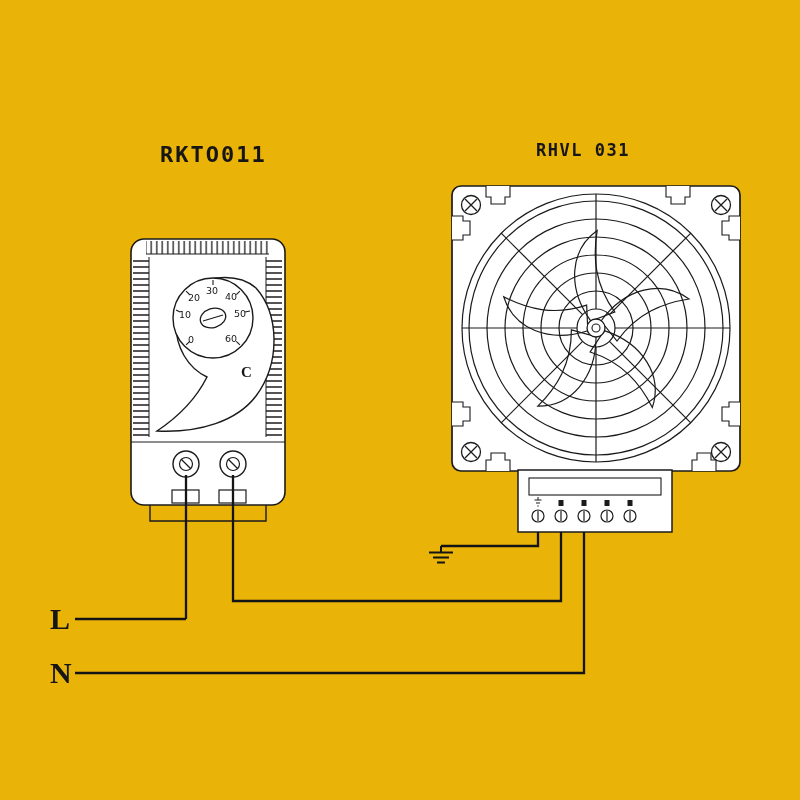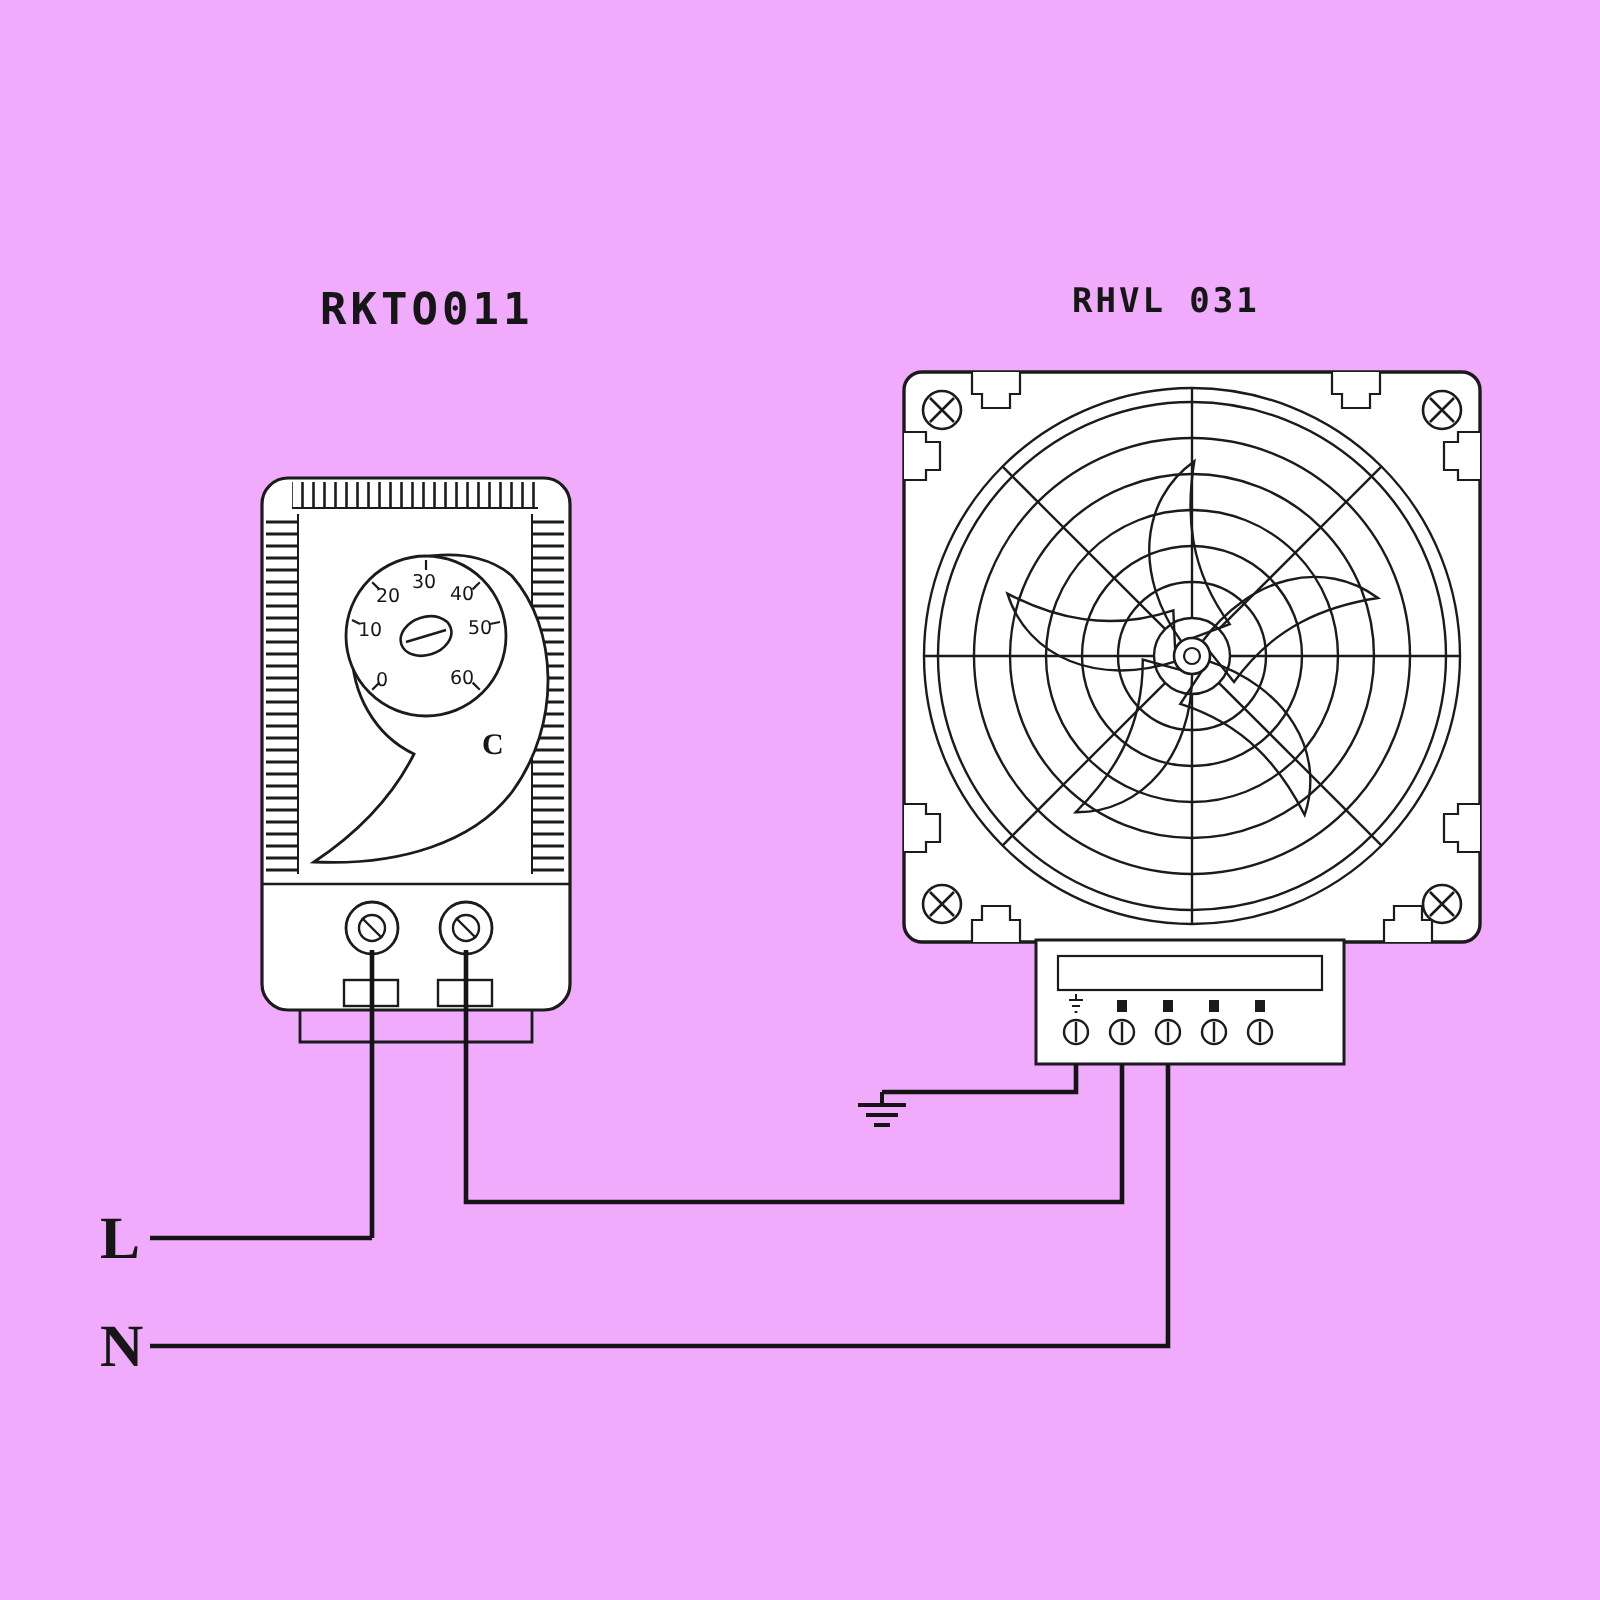--- a/index.html
+++ b/index.html
@@ -1,16 +1,16 @@
 <!DOCTYPE html>
 <html><head>
 <meta charset="utf-8">
 <style>
   html,body{margin:0;padding:0;background:#fff;}
-  .stage{position:relative;width:800px;height:800px;background:#f0abfc;overflow:hidden;
+  .stage{position:relative;width:800px;height:800px;background:#eab308;overflow:hidden;
          font-family:"Liberation Sans", sans-serif;}
   svg{display:block;}
   text{fill:#161616;}
   .title-mono{font-family:"DejaVu Sans Mono", monospace;font-weight:bold;}
   .label-serif{font-family:"Liberation Serif", serif;font-weight:bold;}
   .dial-num{font-family:"DejaVu Sans", sans-serif;font-size:9.5px;}
 </style>
 </head>
 <body>
 

